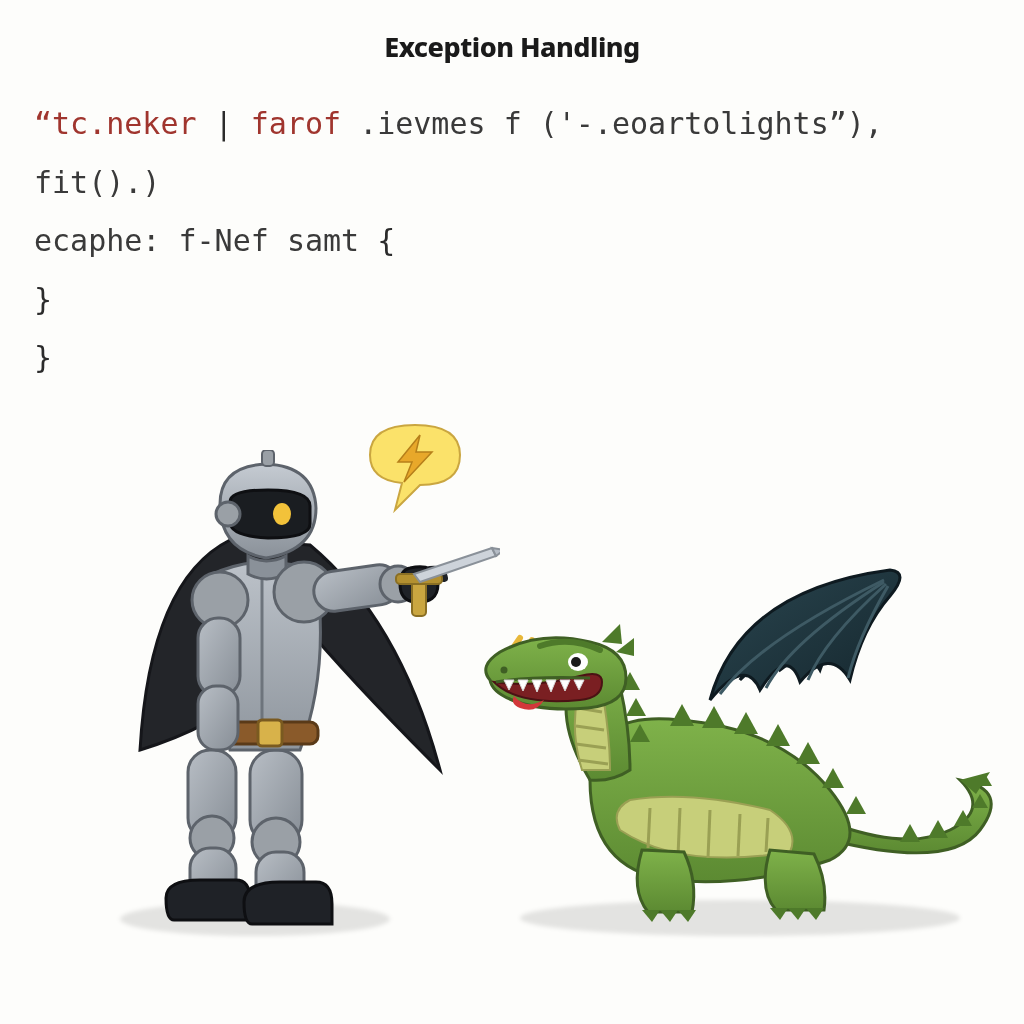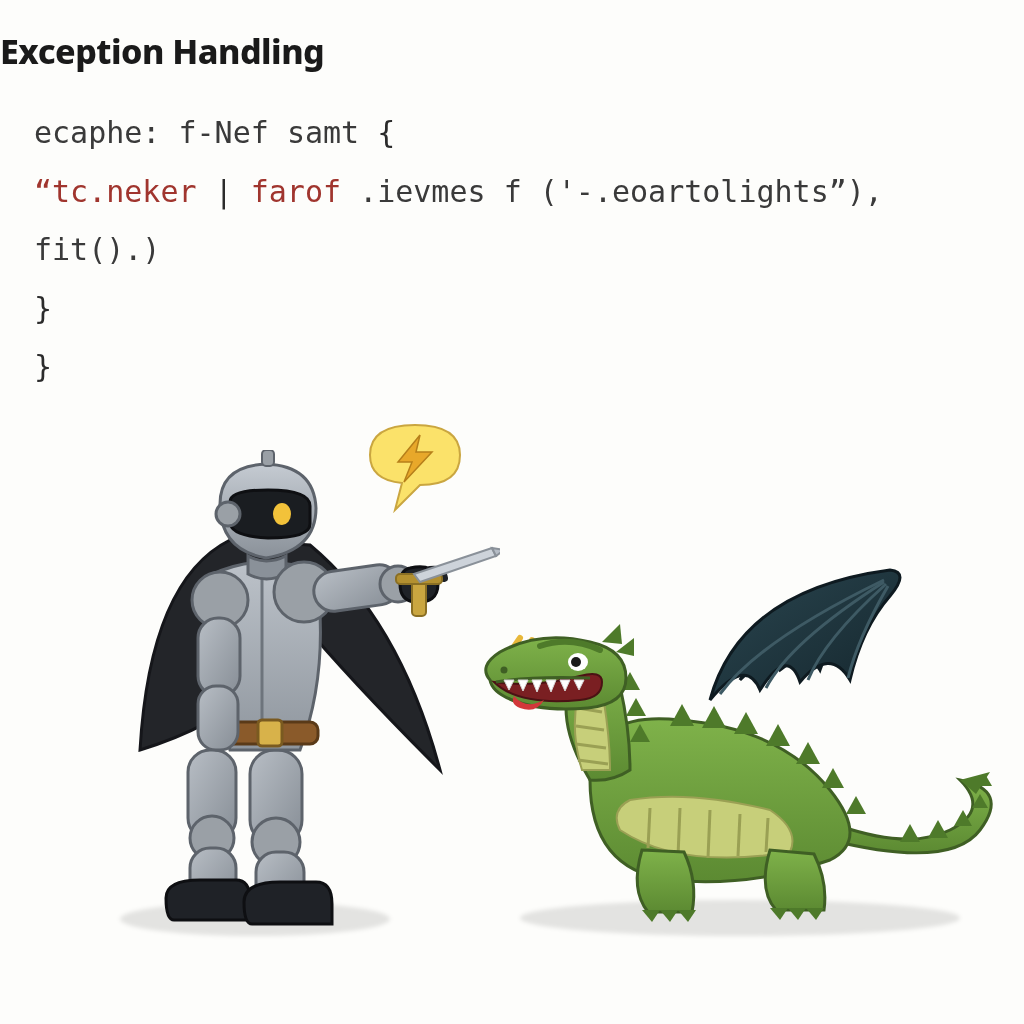--- a/index.html
+++ b/index.html
@@ -5,21 +5,22 @@
   * { margin: 0; padding: 0; box-sizing: border-box; }
   body {
     width: 1024px;
     height: 1024px;
     background: #fdfdfb;
     font-family: system-ui, -apple-system, sans-serif;
     position: relative;
     overflow: hidden;
   }
   .title {
-    font-size: 34px;
+    text-align: center;
+    font-size: 27px;
     font-weight: 800;
     padding-top: 28px;
     padding-bottom: 10px;
     color: #1a1a1a;
     letter-spacing: -0.5px;
   }
   .code {
     padding: 20px 34px 0 34px;
     font-family: ui-monospace, SFMono-Regular, Menlo, monospace;
     font-size: 30px;
@@ -65,35 +66,35 @@
     left: 470px;
     top: 110px;
   }
 </style>
 </head>
 <body>
 
 <div class="title">Exception Handling</div>
 
 <div class="code">
-  <div>
-    <span class="kw">ecaphe:</span>
-    <span class="kw">f-Nef</span>
-    <span class="kw">samt</span>
-    <span class="br">{</span>
-  </div>
   <div>
     <span class="str">“tc.neker</span>
     <span class="pnc">|</span>
     <span class="str">farof</span>
     <span class="kw">.ievmes</span>
     <span class="kw">f ('-.eoartolights”),</span>
     <span class="kw">fit().)</span>
   </div>
   <div>
+    <span class="kw">ecaphe:</span>
+    <span class="kw">f-Nef</span>
+    <span class="kw">samt</span>
+    <span class="br">{</span>
+  </div>
+  <div>
     <span class="br">}</span>
   </div>
   <div>
     <span class="br">}</span>
   </div>
 </div>
 
 <div class="scene">
 
   <div class="shadow kn"></div>

